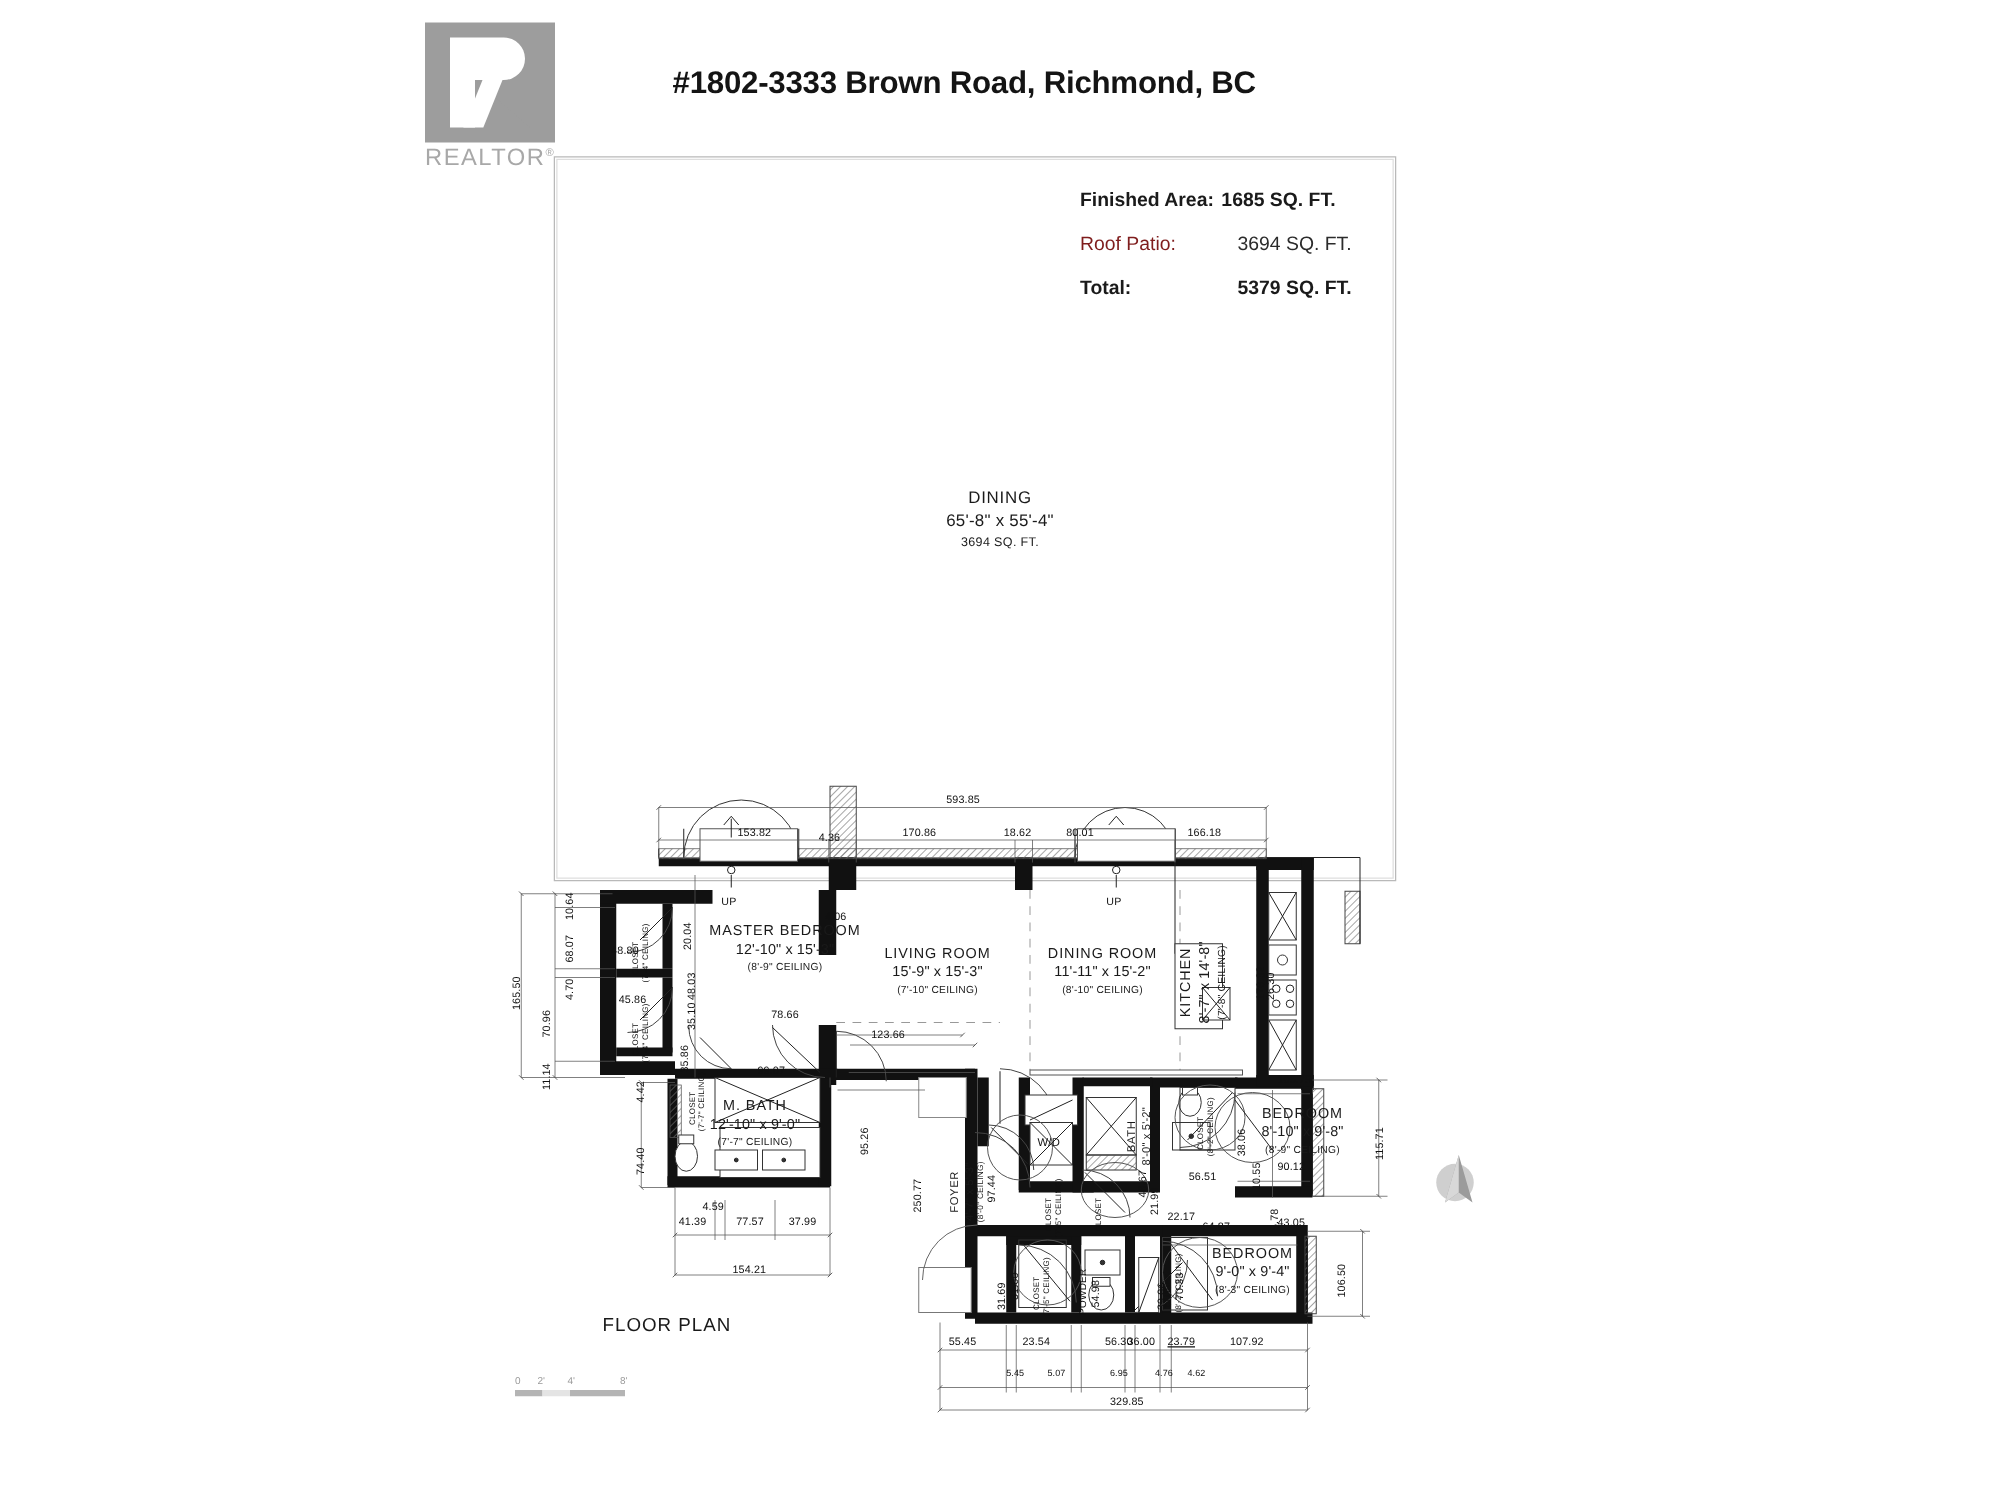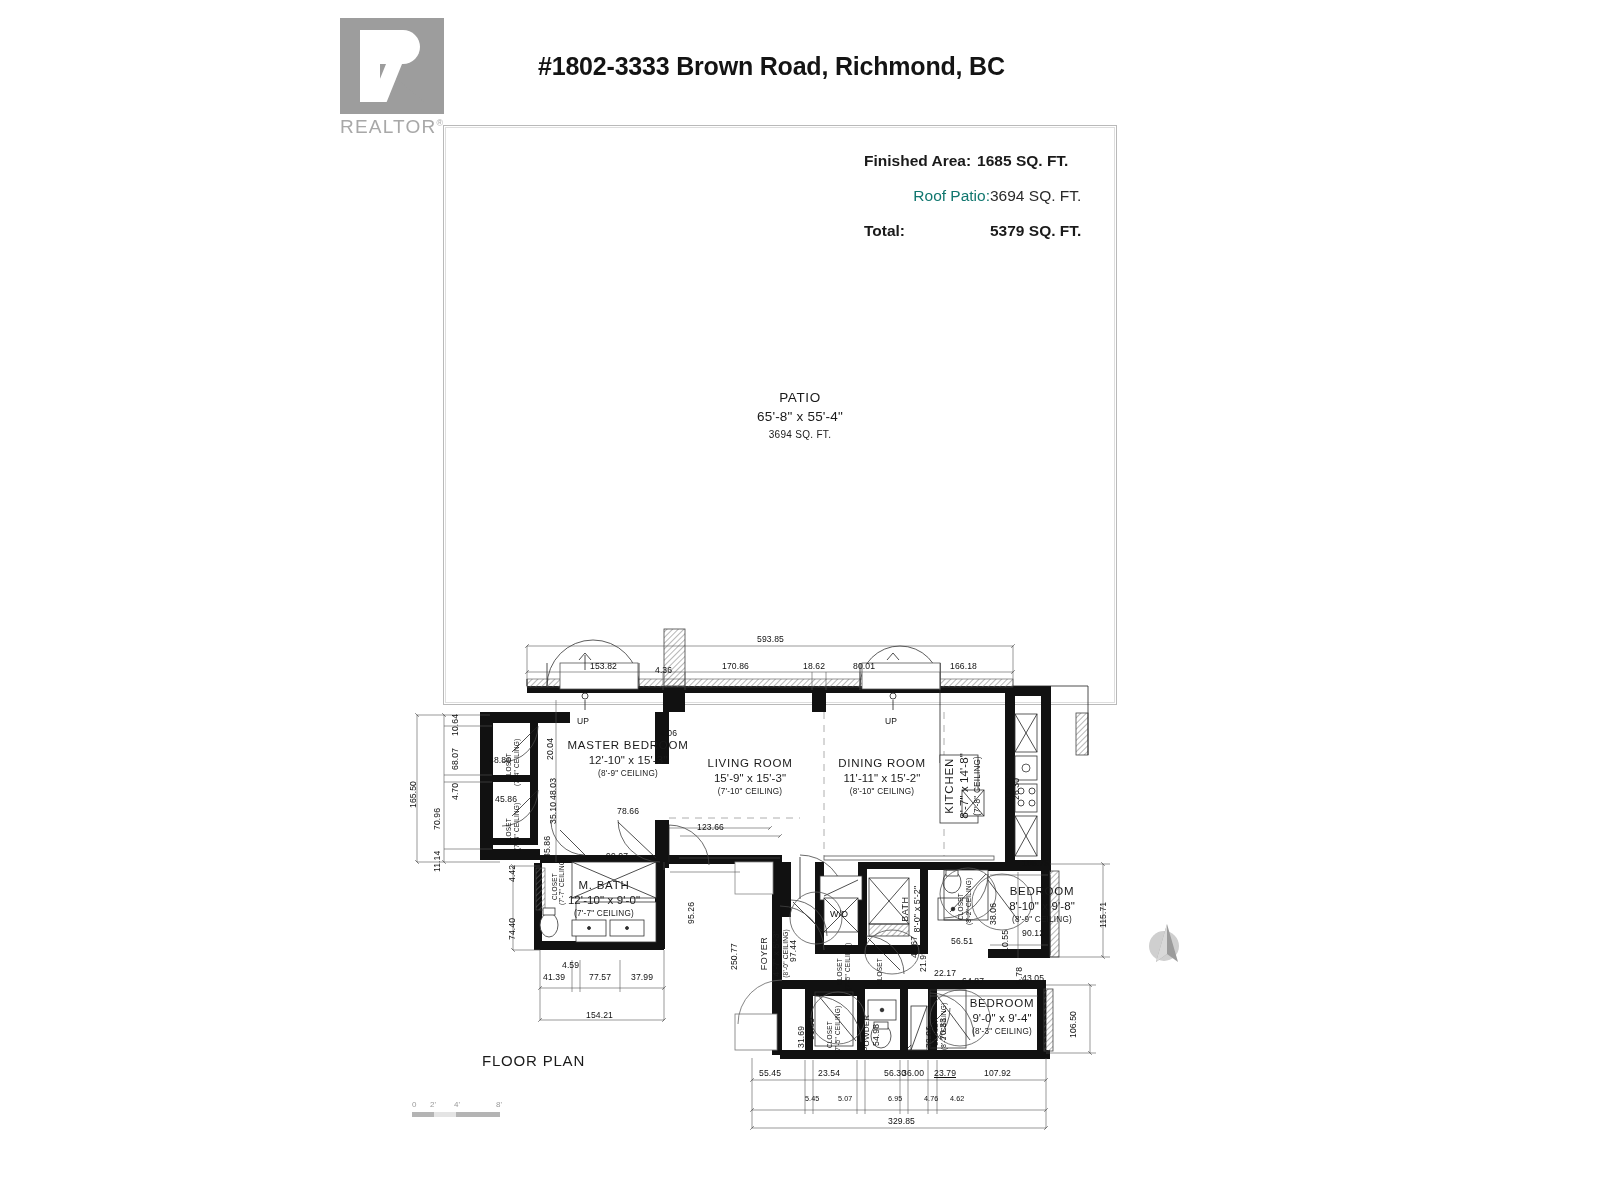--- a/index.html
+++ b/index.html
@@ -31,21 +31,21 @@
       border:1px solid #dedede;}
 
   
   #area-summary{position:absolute;left:864px;top:152px;width:250px;}
   #area-summary .row{display:flex;align-items:baseline;margin-bottom:17px;font-size:15.5px;}
   #area-summary .row.b{font-weight:bold;}
   #area-summary .lbl{white-space:nowrap;}
   #area-summary .val{white-space:nowrap;}
   #row-finished .lbl{font-weight:bold;}
   #row-finished .val{font-weight:bold;margin-left:6px;}
-  #row-patio .lbl{width:126px;color:#0f766e;text-align:right;}
+  #row-patio .lbl{width:126px;color:#7f1d1d;}
   #row-patio .val{color:#2b2b2b;}
   #row-total .lbl{width:126px;}
 
   
   #patio-label{position:absolute;left:700px;top:388px;width:200px;text-align:center;line-height:1.42;}
   #patio-label .nm{font-size:13.5px;letter-spacing:0.6px;}
   #patio-label .dm{font-size:13.5px;letter-spacing:0.2px;}
   #patio-label .sf{font-size:10px;letter-spacing:0.3px;margin-top:2px;}
 
   
@@ -109,21 +109,21 @@
     <span class="lbl">Roof Patio:</span>
     <span class="val">3694 SQ. FT.</span>
   </div>
   <div class="row b" id="row-total">
     <span class="lbl">Total:</span>
     <span class="val">5379 SQ. FT.</span>
   </div>
 </div>
 
 <div id="patio-label">
-  <div class="nm">PATIO</div>
+  <div class="nm">DINING</div>
   <div class="dm">65'-8" x 55'-4"</div>
   <div class="sf">3694 SQ. FT.</div>
 </div>
 
 <svg id="plan-canvas" viewBox="0 0 1600 1200">
   <defs>
     <pattern id="hatch" width="4" height="4" patternTransform="rotate(45)" patternUnits="userSpaceOnUse">
       <line x1="0" y1="0" x2="0" y2="4" stroke="#707070" stroke-width="1"></line>
     </pattern>
     <marker id="tick" markerWidth="10" markerHeight="10" refX="5" refY="5" orient="auto">

